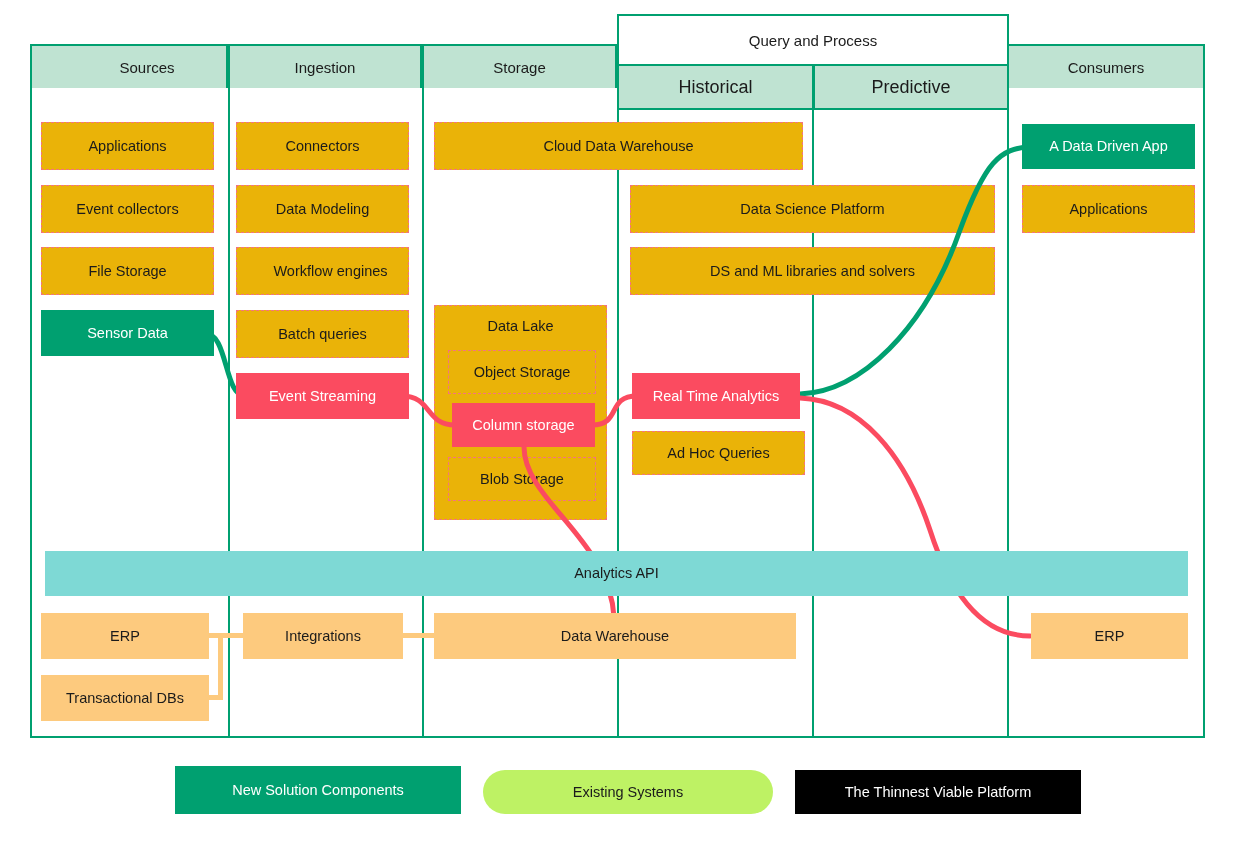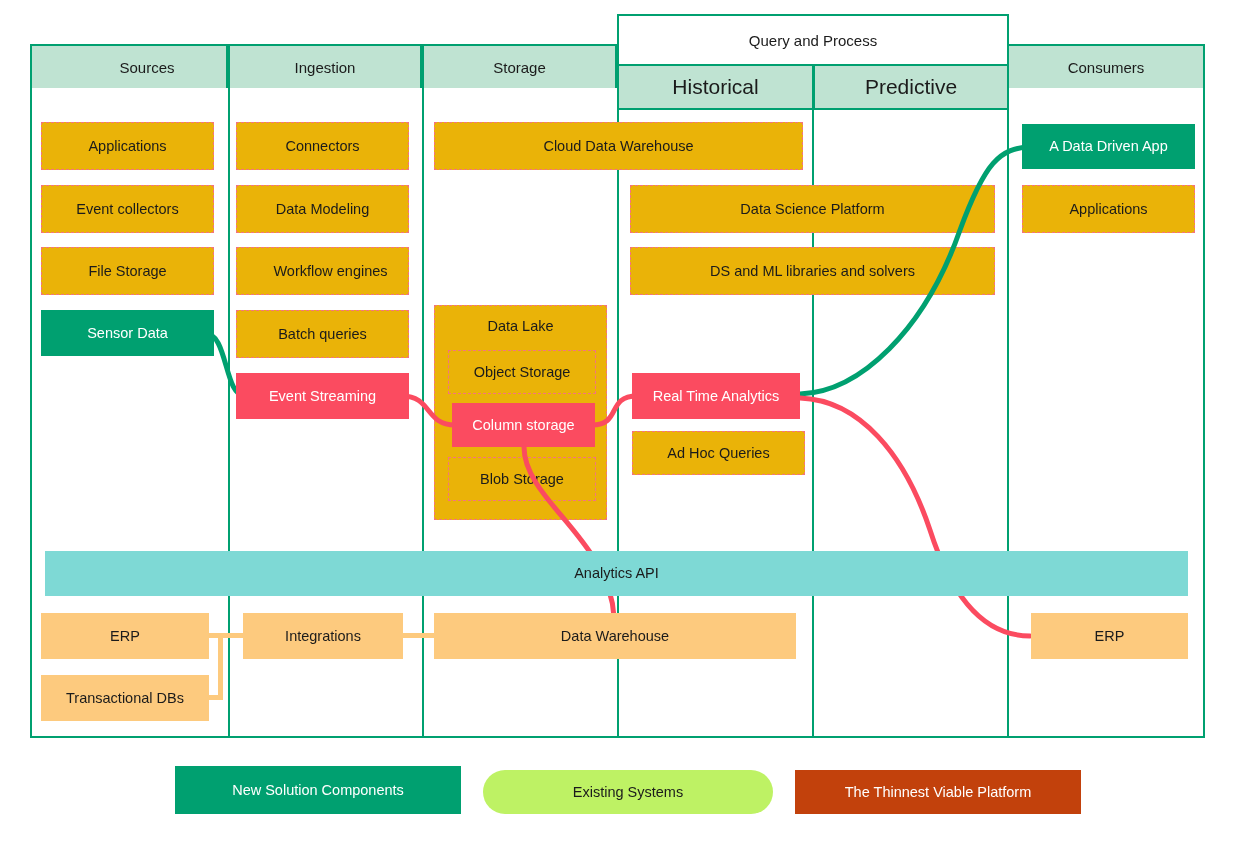--- a/index.html
+++ b/index.html
@@ -47,21 +47,21 @@
     color: #1b1b1b;
     z-index: 6;
   }
   .sub-head {
     background: #BFE3D2;
     border: 2px solid #00A070;
     border-top: none;
     display: flex;
     align-items: center;
     justify-content: center;
-    font-size: 21px;
+    font-size: 18px;
     color: #1b1b1b;
     z-index: 6;
   }
 
   
   .node {
     display: flex;
     align-items: center;
     justify-content: center;
     font-size: 14.5px;
@@ -101,21 +101,21 @@
   
   #curves { position: absolute; left: 0; top: 0; width: 1240px; height: 846px; z-index: 4; pointer-events: none; }
 
   
   .legend-item {
     display: flex; align-items: center; justify-content: center;
     font-size: 14.5px;
   }
   .legend-green { background: #00A070; color: #fff; }
   .legend-orange { background: #bef264; color: #1b1b1b; border-radius: 22px; }
-  .legend-red { background: #c2410c; color: #fff; }
+  .legend-red { background: #000000; color: #fff; }
 </style>
 </head>
 <body>
 
 <div id="stage">
 
   <div class="abs lane-frame" style="left:30px; top:44px; width:1175px; height:694px;"></div>
 
   <div class="abs vline" style="left:228px; top:44px; height:694px;"></div>
   <div class="abs vline" style="left:422px; top:44px; height:694px;"></div>

